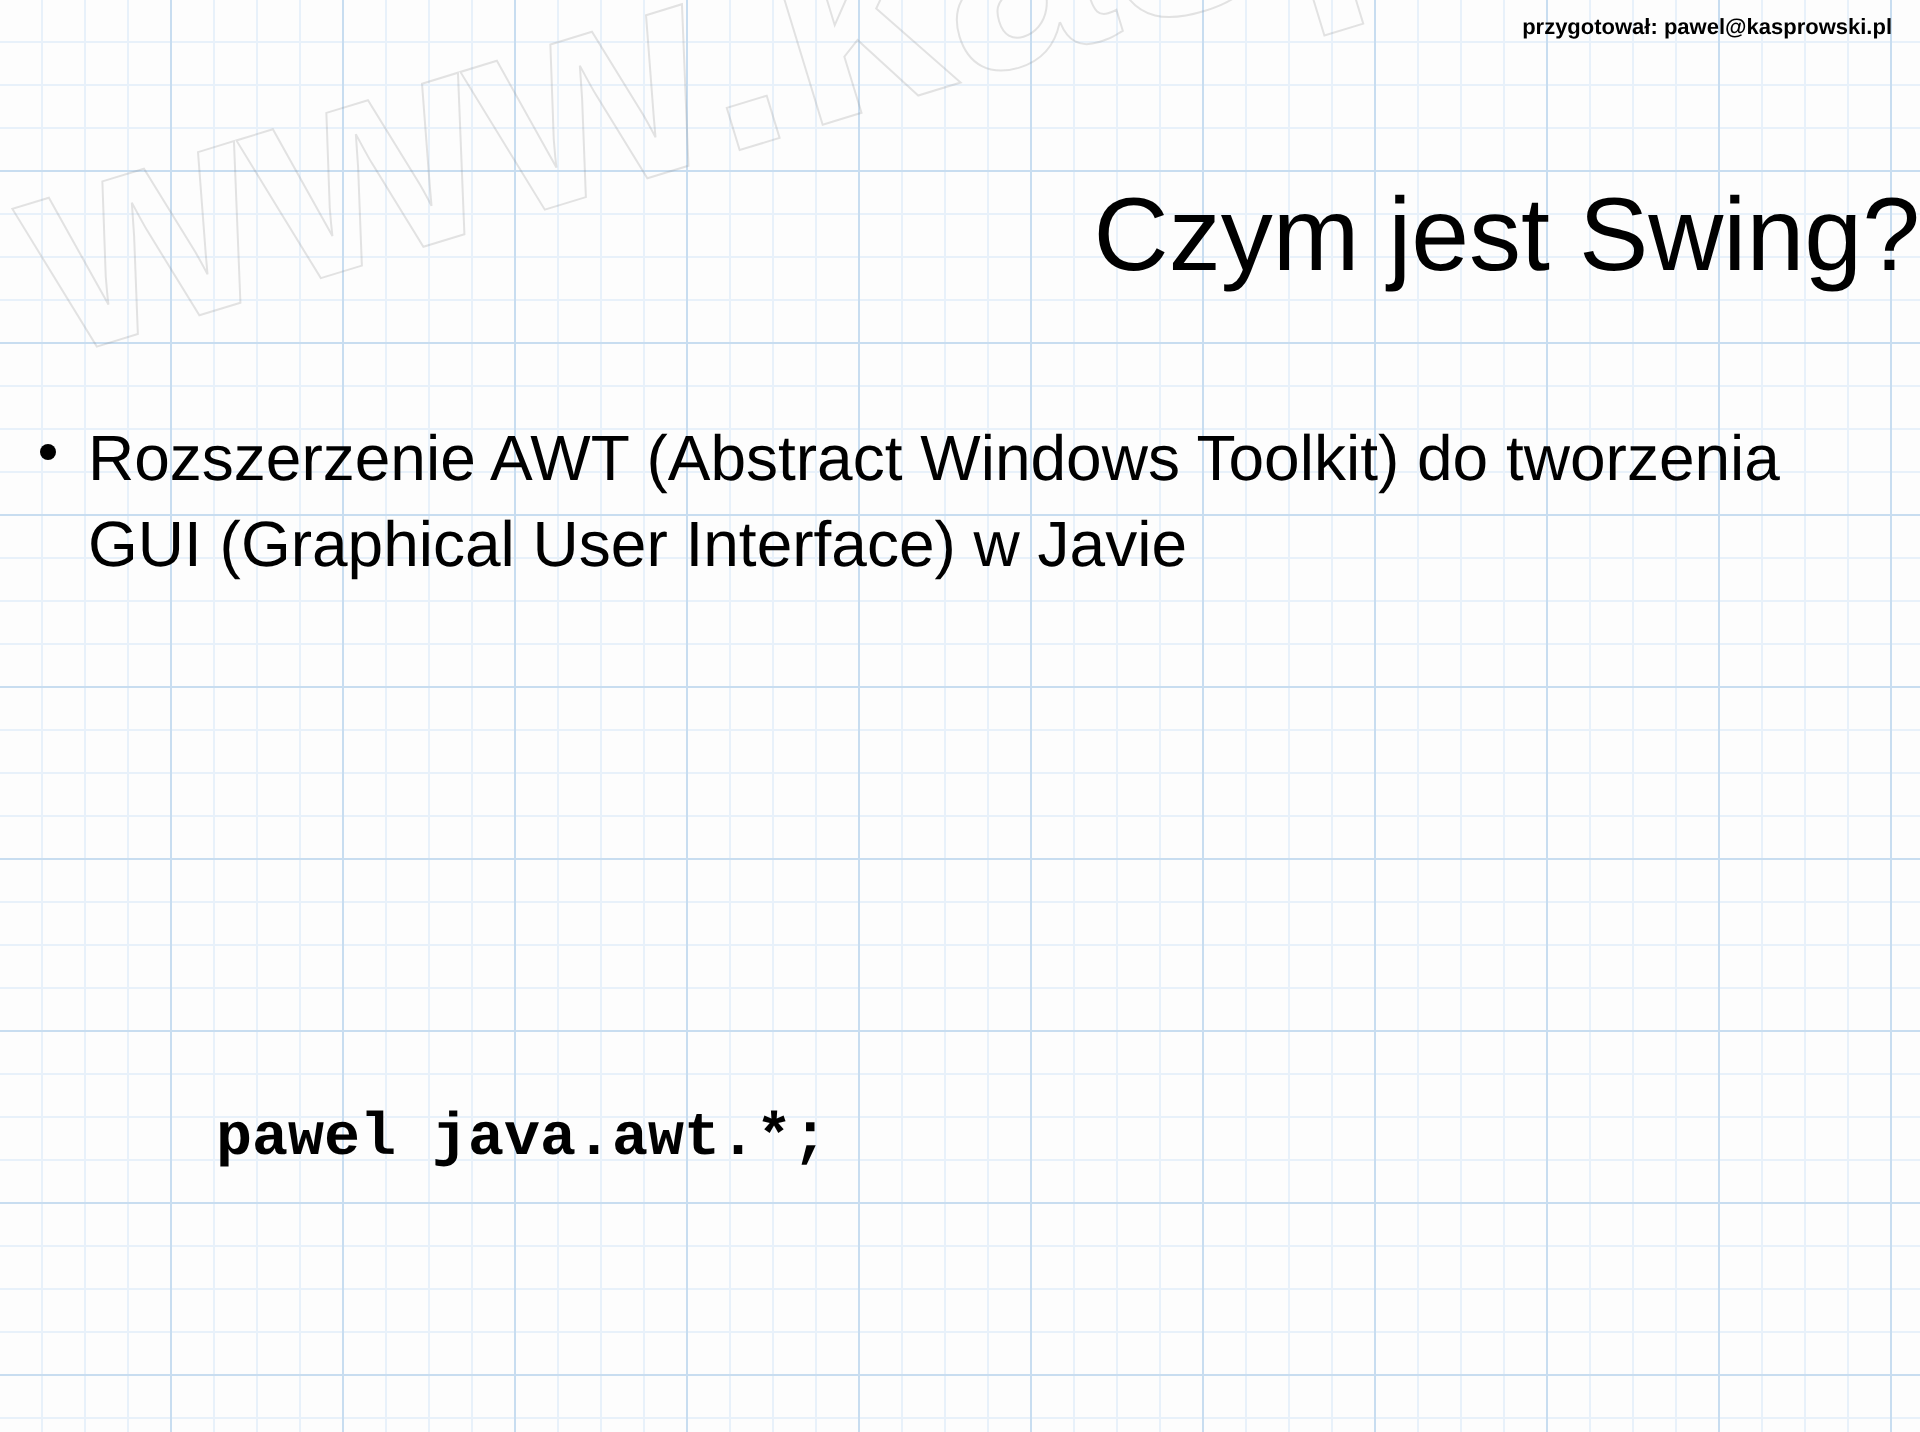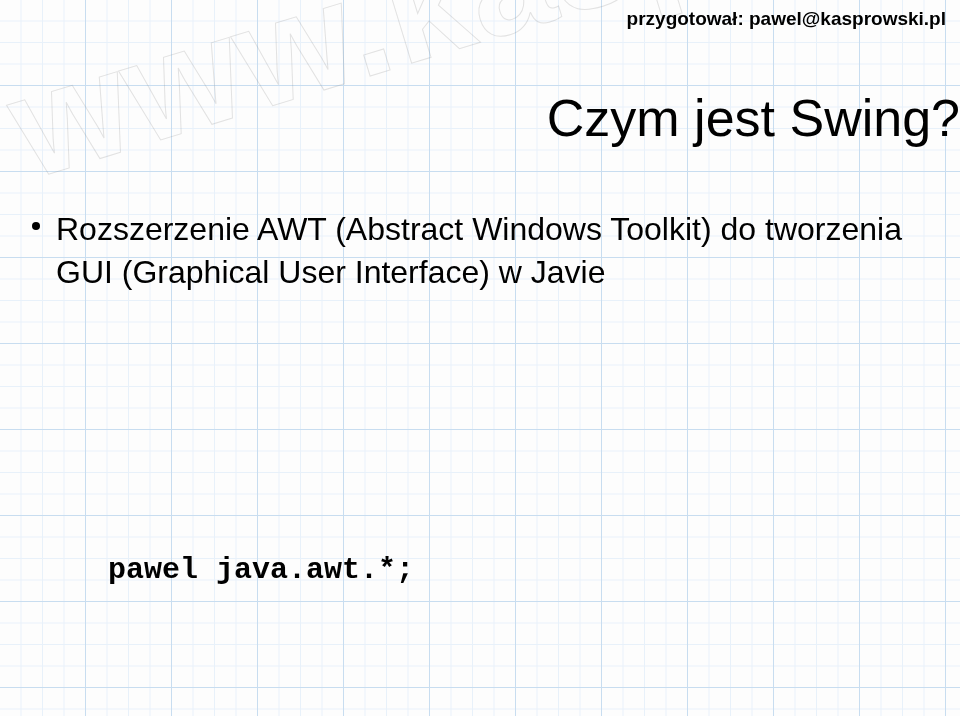--- a/index.html
+++ b/index.html
@@ -36,39 +36,39 @@
     color: rgba(0,0,0,0);
     -webkit-text-stroke: 1px rgba(130,130,130,0.22);
     white-space: nowrap;
     pointer-events: none;
     user-select: none;
   }
   .header {
     position: absolute;
     top: 8px;
     right: 14px;
-    font-size: 19px;
+    font-size: 11px;
     font-weight: bold;
     color: #000;
   }
   .title {
     position: absolute;
     top: 88px;
     left: 0;
     width: 100%;
     text-align: right;
     font-size: 52px;
     font-weight: 400;
     color: #000;
     font-family: Arial, Helvetica, sans-serif;
   }
   .bullet-row {
     position: absolute;
     top: 208px;
-    left: 56px;
+    left: 44px;
     right: 40px;
     font-size: 32px;
     line-height: 1.35;
     color: #000;
     font-family: Arial, Helvetica, sans-serif;
   }
   .bullet-dot {
     position: absolute;
     left: -24px;
     top: 14px;

